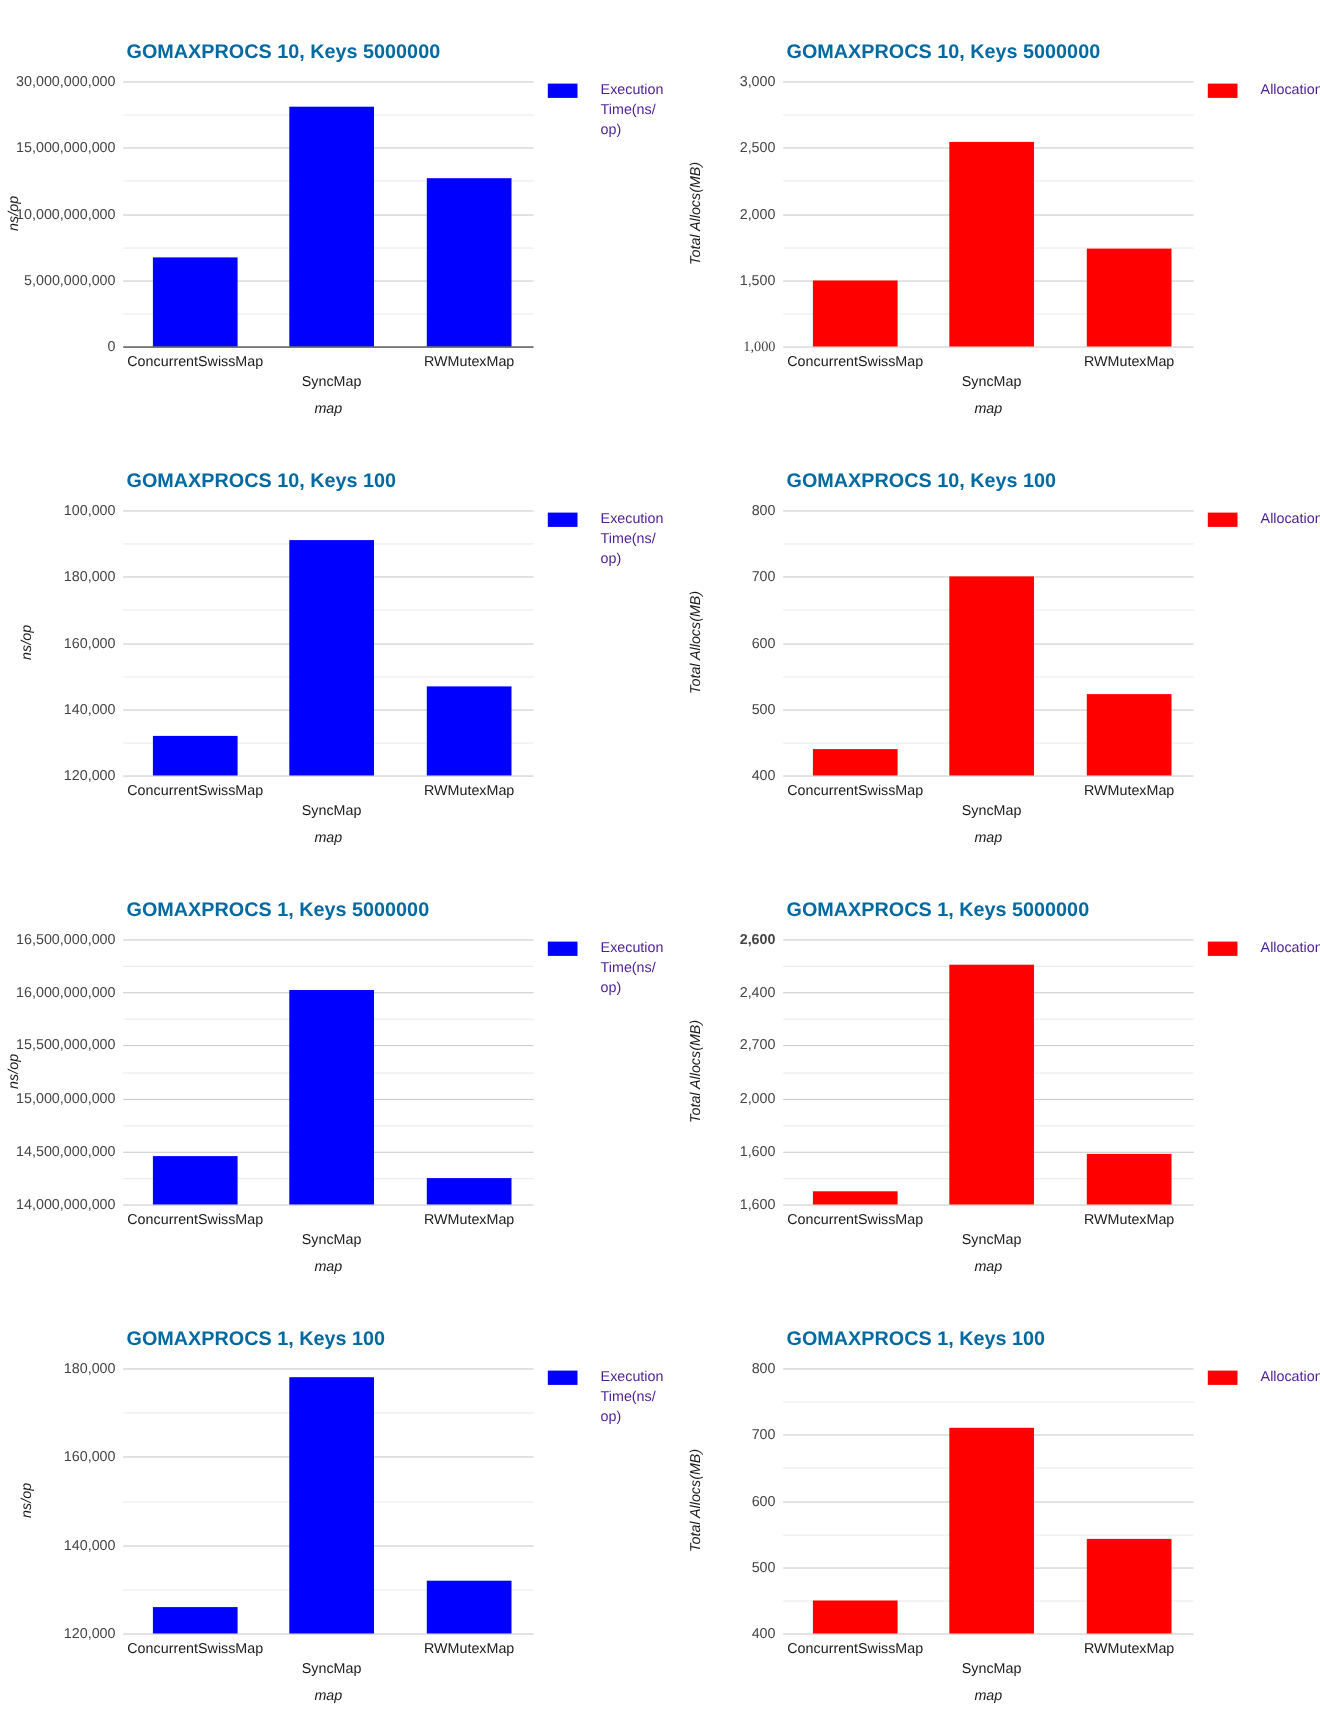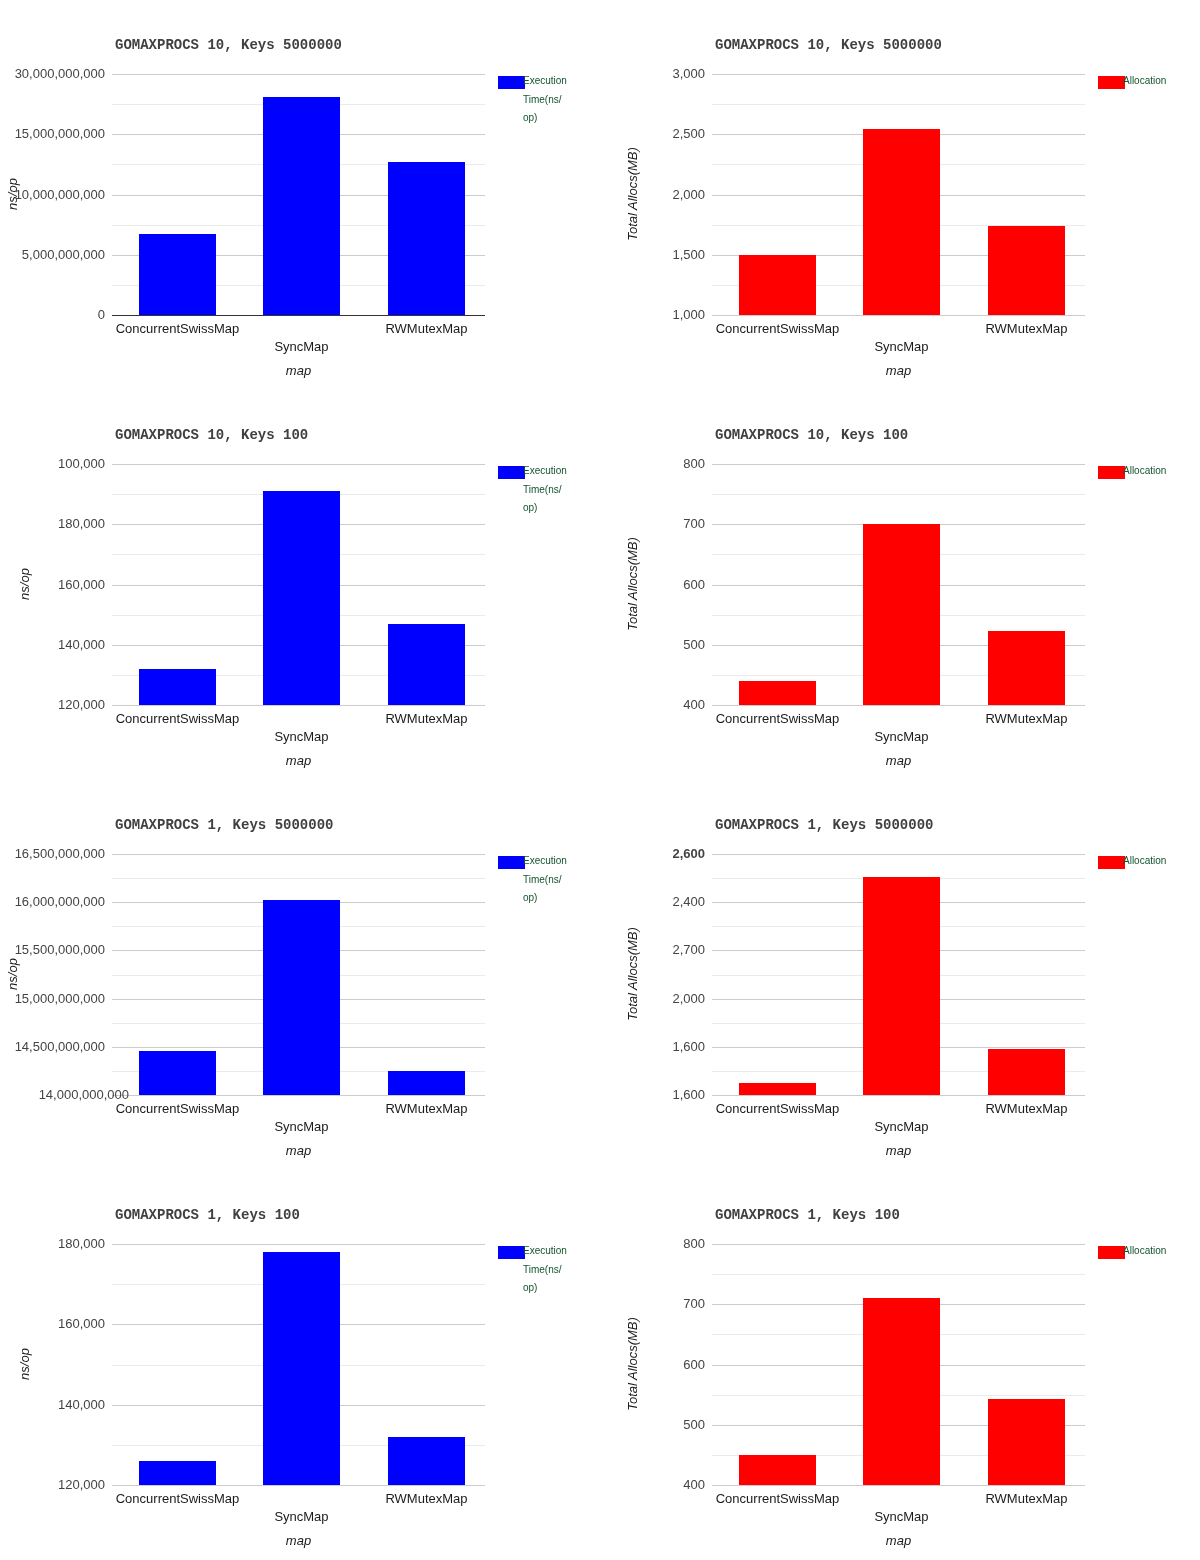--- a/index.html
+++ b/index.html
@@ -1,32 +1,32 @@
 <!DOCTYPE html>
 <html><head>
 <meta charset="utf-8">
 <style>
   html,body{margin:0;padding:0;background:#ffffff;}
   body{font-family:"Liberation Sans",sans-serif;}
   .page{position:relative;width:1200px;height:1560px;box-sizing:border-box;padding-top:30px;
         display:grid;grid-template-columns:600px 600px;grid-auto-rows:390px;overflow:hidden;background:#fff;}
   .cell{position:relative;}
-  .ctitle{position:absolute;left:115px;top:7px;font-size:14px;font-weight:bold;color:#404040;white-space:nowrap;font-family:Liberation Mono, monospace;}
+  .ctitle{position:absolute;left:115px;top:7px;font-size:18px;font-weight:bold;color:#0369a1;white-space:nowrap;}
   .ytitle{position:absolute;font-size:13px;font-style:italic;color:#1a1a1a;white-space:nowrap;
           transform:translate(-50%,-50%) rotate(-90deg);}
   .xtitle{position:absolute;left:112px;width:373px;top:333px;font-size:13px;font-style:italic;
           color:#1a1a1a;text-align:center;}
   .plot{position:absolute;left:0;top:0;width:600px;height:390px;}
   .gridline{position:absolute;height:1px;}
   .bar{position:absolute;}
   .ytick{position:absolute;left:0;width:105px;font-size:13px;color:#444;text-align:right;white-space:nowrap;}
   .cat{position:absolute;width:220px;font-size:13px;color:#1a1a1a;text-align:center;white-space:nowrap;}
   .legend{position:absolute;left:498px;top:45px;width:100px;}
   .swatch{position:absolute;left:0;top:1px;width:27px;height:13px;}
-  .legend-text{position:absolute;left:25px;top:-3px;font-size:10px;color:#14532d;line-height:18.5px;white-space:nowrap;}
+  .legend-text{position:absolute;left:48px;top:-3px;font-size:13px;color:#4c1d95;line-height:18.5px;white-space:nowrap;}
 </style>
 </head>
 <body>
 
 <div class="page">
 
   <div class="cell">
     <div class="ctitle">GOMAXPROCS 10, Keys 5000000</div>
     <div class="ytitle" style="left: 12px; top: 164px;">ns/op</div>
     <div class="plot">
@@ -61,21 +61,21 @@
           <div>op)</div>
         </div>
     </div>
   </div>
 
   <div class="cell">
     <div class="ctitle">GOMAXPROCS 10, Keys 5000000</div>
     <div class="ytitle" style="left: 32px; top: 164px;">Total Allocs(MB)</div>
     <div class="plot">
         <div class="gridline" style="left: 112px; width: 373px; top: 285px; background: rgb(204, 204, 204);"></div>
-        <div class="ytick" style="top: 277px;">1,000</div>
+        <div class="ytick" style="top: 277px; font-family: Liberation Serif, serif;">1,000</div>
         <div class="gridline" style="left: 112px; width: 373px; top: 255px; background: rgb(235, 235, 235);"></div>
         <div class="gridline" style="left: 112px; width: 373px; top: 225px; background: rgb(204, 204, 204);"></div>
         <div class="ytick" style="top: 217px;">1,500</div>
         <div class="gridline" style="left: 112px; width: 373px; top: 195px; background: rgb(235, 235, 235);"></div>
         <div class="gridline" style="left: 112px; width: 373px; top: 165px; background: rgb(204, 204, 204);"></div>
         <div class="ytick" style="top: 157px;">2,000</div>
         <div class="gridline" style="left: 112px; width: 373px; top: 134px; background: rgb(235, 235, 235);"></div>
         <div class="gridline" style="left: 112px; width: 373px; top: 104px; background: rgb(204, 204, 204);"></div>
         <div class="ytick" style="top: 96px;">2,500</div>
         <div class="gridline" style="left: 112px; width: 373px; top: 74px; background: rgb(235, 235, 235);"></div>
@@ -165,21 +165,21 @@
           <div>Allocation</div>
         </div>
     </div>
   </div>
 
   <div class="cell">
     <div class="ctitle">GOMAXPROCS 1, Keys 5000000</div>
     <div class="ytitle" style="left: 12px; top: 164px;">ns/op</div>
     <div class="plot">
         <div class="gridline" style="left: 112px; width: 373px; top: 285px; background: rgb(204, 204, 204);"></div>
-        <div class="ytick" style="top: 277px; padding-left: 24px;">14,000,000,000</div>
+        <div class="ytick" style="top: 277px;">14,000,000,000</div>
         <div class="gridline" style="left: 112px; width: 373px; top: 261px; background: rgb(235, 235, 235);"></div>
         <div class="gridline" style="left: 112px; width: 373px; top: 237px; background: rgb(204, 204, 204);"></div>
         <div class="ytick" style="top: 229px;">14,500,000,000</div>
         <div class="gridline" style="left: 112px; width: 373px; top: 213px; background: rgb(235, 235, 235);"></div>
         <div class="gridline" style="left: 112px; width: 373px; top: 189px; background: rgb(204, 204, 204);"></div>
         <div class="ytick" style="top: 181px;">15,000,000,000</div>
         <div class="gridline" style="left: 112px; width: 373px; top: 165px; background: rgb(235, 235, 235);"></div>
         <div class="gridline" style="left: 112px; width: 373px; top: 140px; background: rgb(204, 204, 204);"></div>
         <div class="ytick" style="top: 132px;">15,500,000,000</div>
         <div class="gridline" style="left: 112px; width: 373px; top: 116px; background: rgb(235, 235, 235);"></div>

